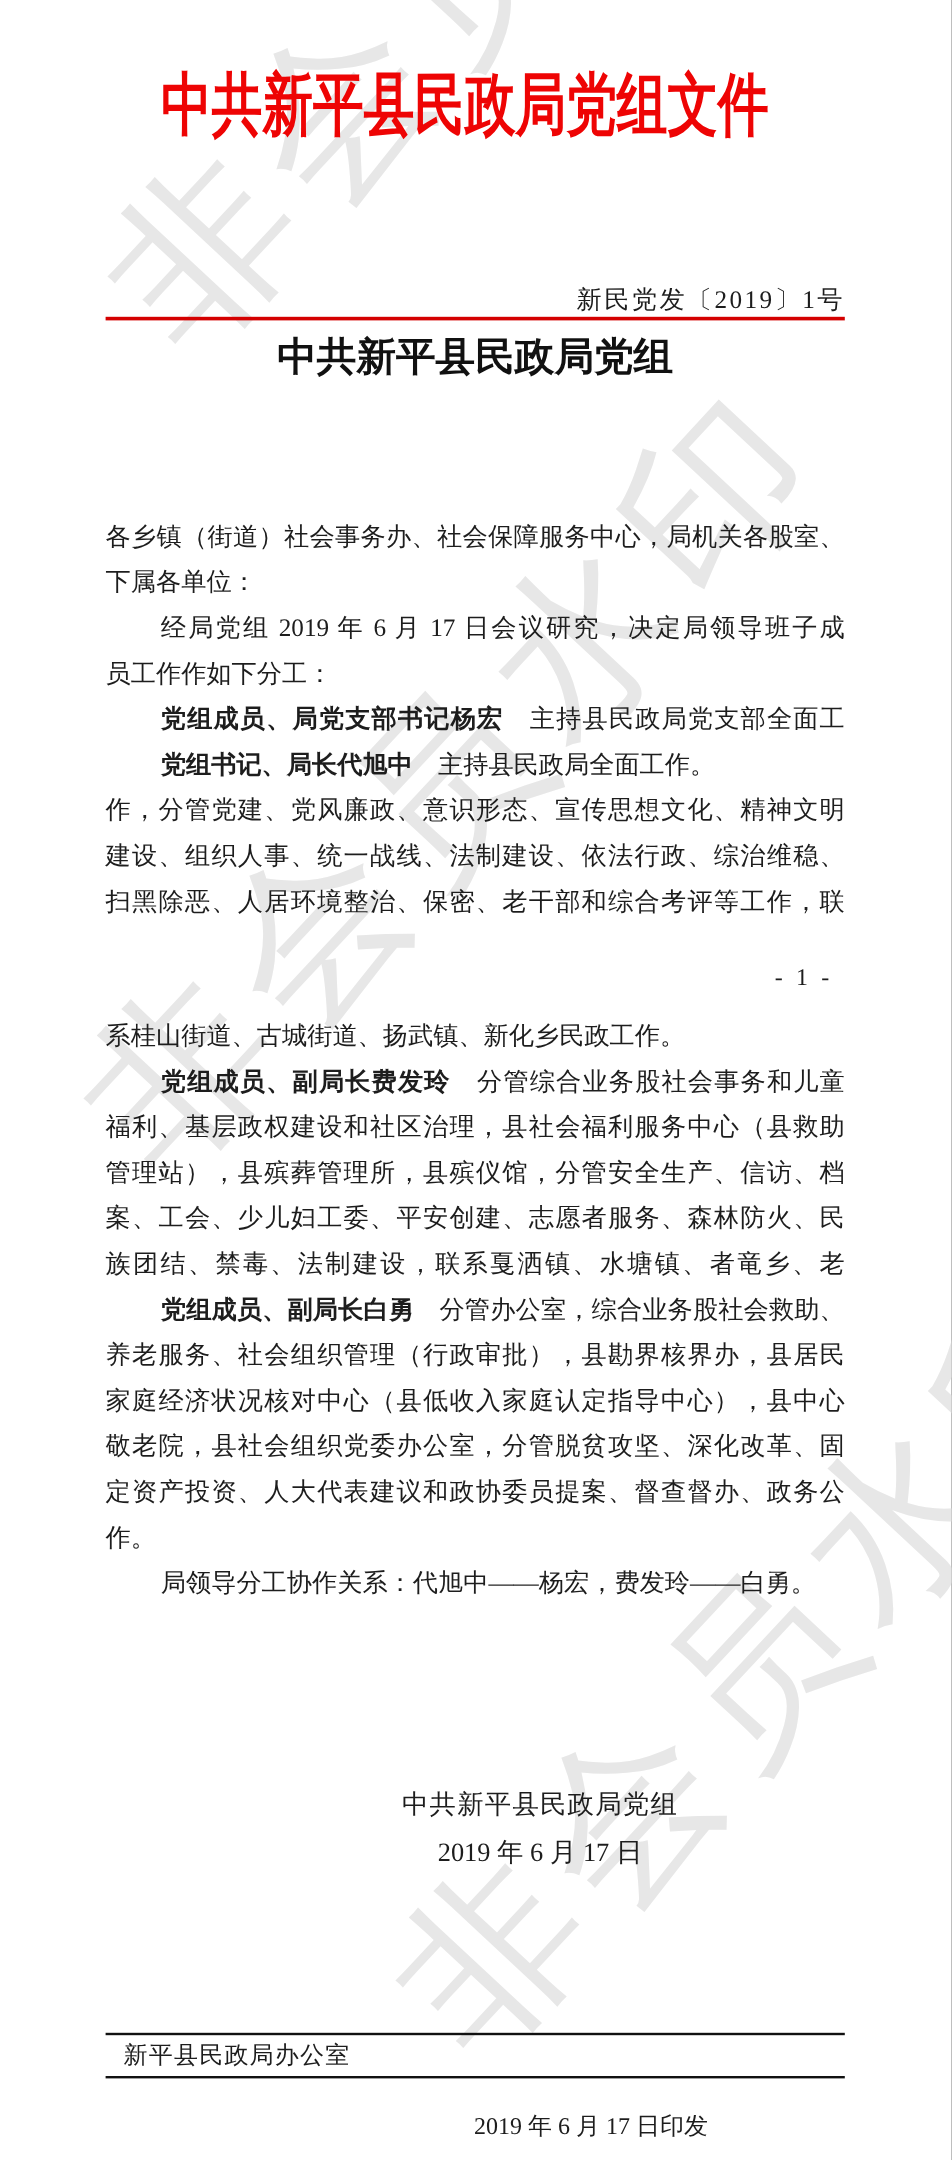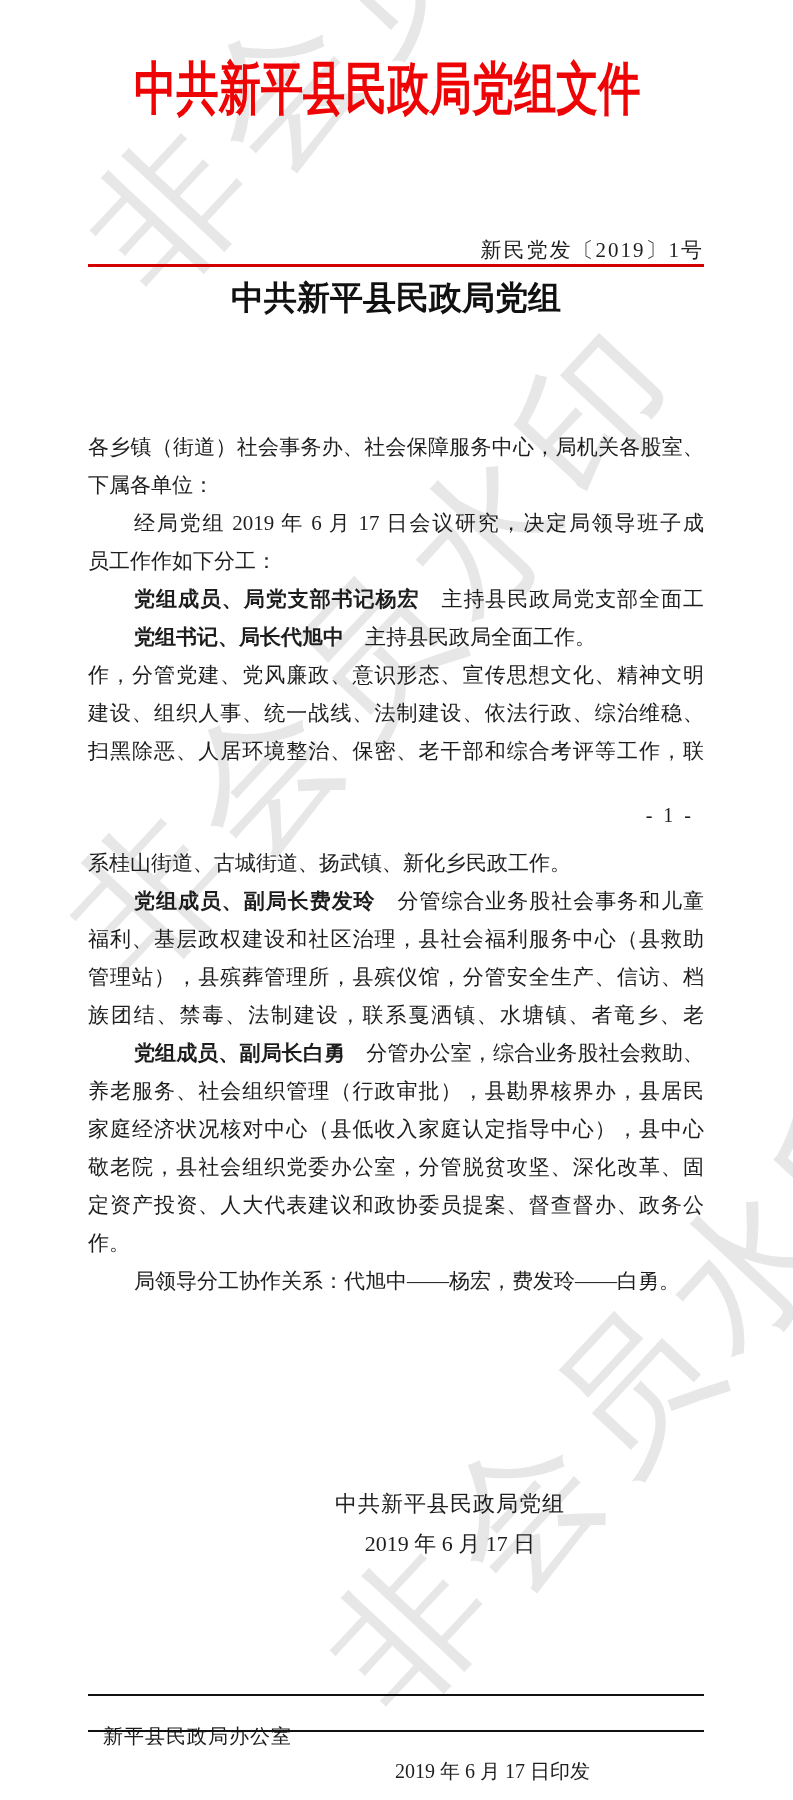--- a/index.html
+++ b/index.html
@@ -79,21 +79,21 @@
     font-size:22px;height:30px;line-height:30px;z-index:2;white-space:nowrap;
   }
   .sig-org{top:1489px;letter-spacing:1px;}
   .sig-date{top:1529px;}
   
   .foot-rule{position:absolute;left:88px;width:616px;height:2px;background:#111;z-index:2;}
   .foot-rule.top{top:1694px;}
   .foot-rule.bottom{top:1730px;}
   .foot-office{
     position:absolute;top:1699px;left:103px;
-    font-size:20px;letter-spacing:1px;z-index:2;margin-top:24px;
+    font-size:20px;letter-spacing:1px;z-index:2;
   }
   .foot-issue{
     position:absolute;top:1758px;right:203px;
     font-size:20px;z-index:2;
   }
 </style>
 </head>
 <body>
 
 <div class="page">
@@ -124,20 +124,21 @@
       <div class="bline just">扫黑除恶、人居环境整治、保密、老干部和综合考评等工作，联</div>
     </div>
 
   <div class="page-num">- 1 -</div>
 
   <div class="body-block" id="page2-lines">
       <div class="bline">系桂山街道、古城街道、扬武镇、新化乡民政工作。</div>
       <div class="bline just ind"><span class="lead">党组成员、副局长费发玲</span>　分管综合业务股社会事务和儿童</div>
       <div class="bline just">福利、基层政权建设和社区治理，县社会福利服务中心（县救助</div>
       <div class="bline just">管理站），县殡葬管理所，县殡仪馆，分管安全生产、信访、档</div>
+      <div class="bline just">案、工会、少儿妇工委、平安创建、志愿者服务、森林防火、民</div>
       <div class="bline just">族团结、禁毒、法制建设，联系戛洒镇、水塘镇、者竜乡、老</div>
       <div class="bline just ind"><span class="lead">党组成员、副局长白勇</span>　分管办公室，综合业务股社会救助、</div>
       <div class="bline just">养老服务、社会组织管理（行政审批），县勘界核界办，县居民</div>
       <div class="bline just">家庭经济状况核对中心（县低收入家庭认定指导中心），县中心</div>
       <div class="bline just">敬老院，县社会组织党委办公室，分管脱贫攻坚、深化改革、固</div>
       <div class="bline just">定资产投资、人大代表建议和政协委员提案、督查督办、政务公</div>
       <div class="bline">作。</div>
       <div class="bline ind">局领导分工协作关系：代旭中——杨宏，费发玲——白勇。</div>
     </div>
 

